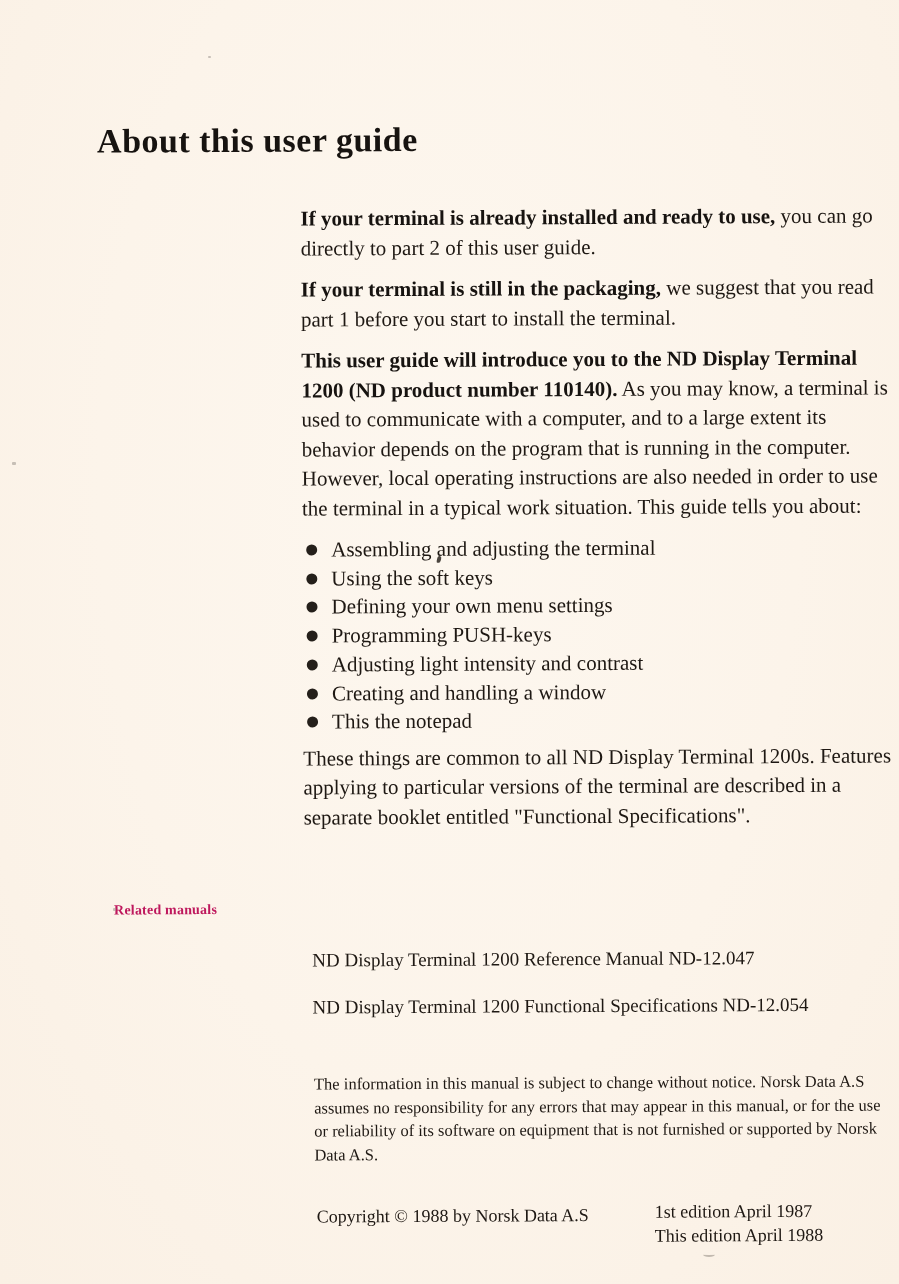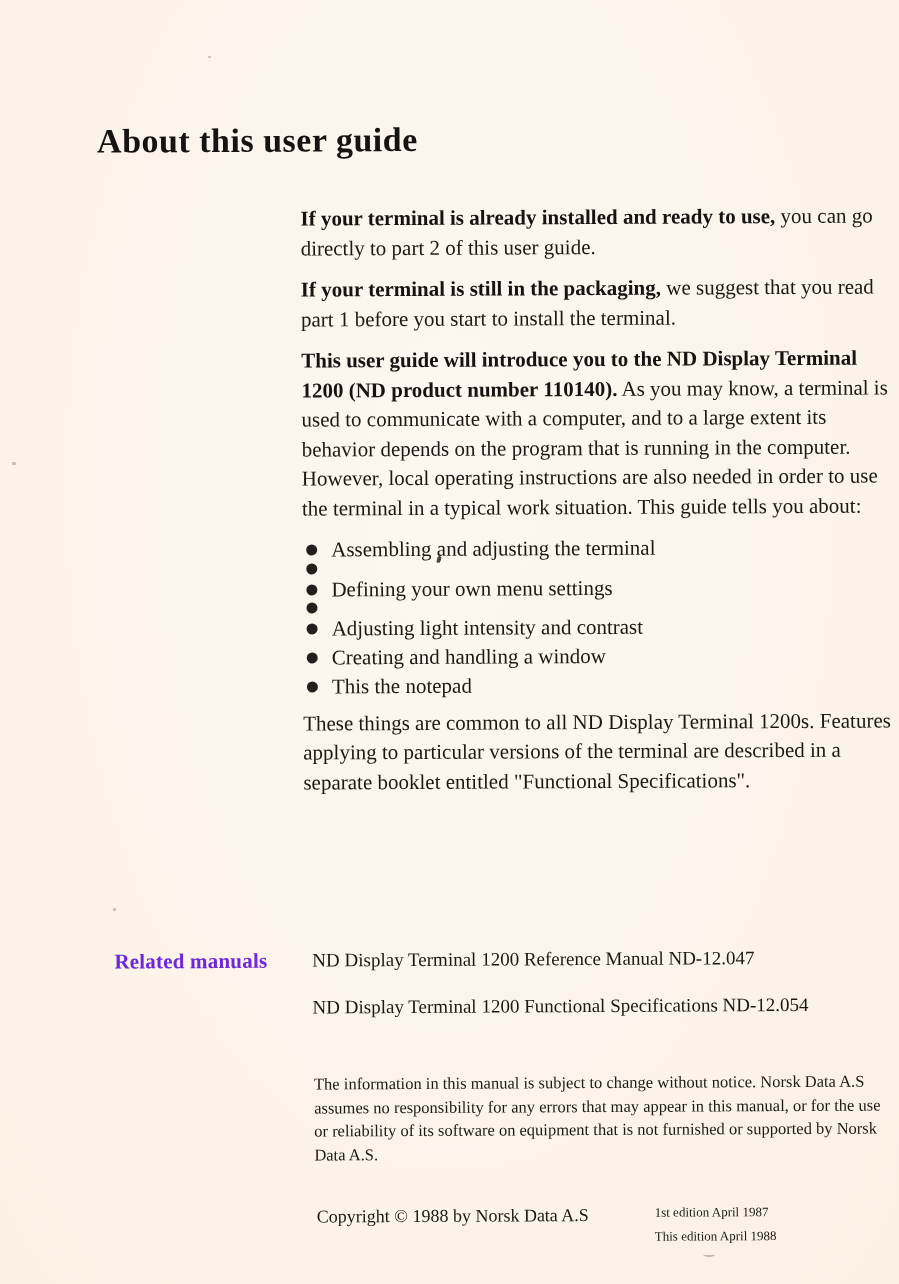--- a/index.html
+++ b/index.html
@@ -27,38 +27,38 @@
   ul.bullets { list-style: none; margin: 2px 0 8px 0; padding: 0; }
   ul.bullets li { line-height: 28.7px; display: flex; align-items: baseline; }
   .dot {
     flex: 0 0 auto;
     width: 11px; height: 11px; border-radius: 50%;
     background: #241f1a;
     margin-right: 14px; margin-left: 4px;
     transform: translateY(-1px);
   }
   .related-label {
-    position: absolute; left: 112px; top: 948px;
-    font-size: 21px; font-weight: 700; color: #6d28d9;
+    position: absolute; left: 112px; top: 901px;
+    font-size: 14px; font-weight: 700; color: #be185d;
     letter-spacing: 0.2px;
   }
   .related-items { position: absolute; left: 310px; top: 948px; width: 575px; font-size: 19px; }
   .related-items p { margin: 0 0 23px 0; line-height: 24px; }
   .disclaimer {
     position: absolute; left: 311px; top: 1072px; width: 567px;
     font-size: 16.5px; line-height: 23.5px;
     margin: 0;
   }
   .copyright {
     position: absolute; left: 313px; top: 1205px;
     font-size: 18px; line-height: 23px;
   }
   .editions {
     position: absolute; left: 651px; top: 1202px;
-    font-size: 13px; line-height: 23.5px;
+    font-size: 18px; line-height: 23.5px;
   }
   
   .artifact { position: absolute; background: #9a938c; opacity: 0.55; border-radius: 1px; }
   .a1 { left: 208px; top: 56px;  width: 3px; height: 2px; }
   .a2 { left: 12px;  top: 462px; width: 4px; height: 3px; }
   .a3 { left: 113px; top: 908px; width: 3px; height: 3px; }
   .a4 { left: 437px; top: 556px; width: 4px; height: 7px; background: #2a241e; opacity: 0.85;
         border-radius: 60% 40% 70% 30%; transform: rotate(12deg); }
   .a5 { left: 703px; top: 1252px; width: 12px; height: 3px; background: transparent;
         border-bottom: 2px solid #b4aca2; border-radius: 50%; opacity: 0.8; }
@@ -78,27 +78,29 @@
 
     <p><strong>This user guide will introduce you to the ND Display Terminal 1200 (ND product number 110140).</strong><span> As you may know, a terminal is used to communicate with a computer, and to a large extent its behavior depends on the program that is running in the computer. However, local operating instructions are also needed in order to use the terminal in a typical work situation. This guide tells you about:</span></p>
 
     <ul class="bullets">
       <li>
           <span class="dot"></span>
           <span>Assembling and adjusting the terminal</span>
         </li>
       <li>
           <span class="dot"></span>
+          <span>Using the soft keys</span>
         </li>
       <li>
           <span class="dot"></span>
           <span>Defining your own menu settings</span>
         </li>
       <li>
           <span class="dot"></span>
+          <span>Programming PUSH-keys</span>
         </li>
       <li>
           <span class="dot"></span>
           <span>Adjusting light intensity and contrast</span>
         </li>
       <li>
           <span class="dot"></span>
           <span>Creating and handling a window</span>
         </li>
       <li>

